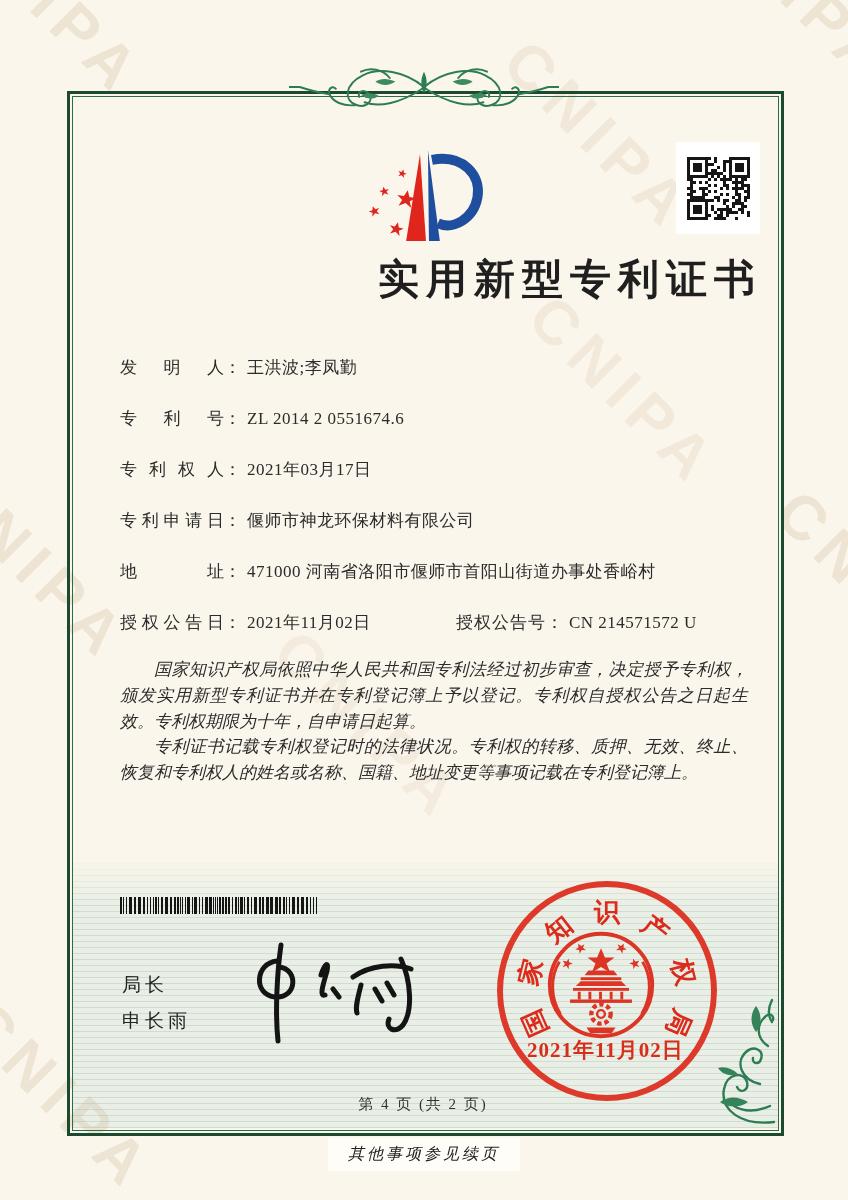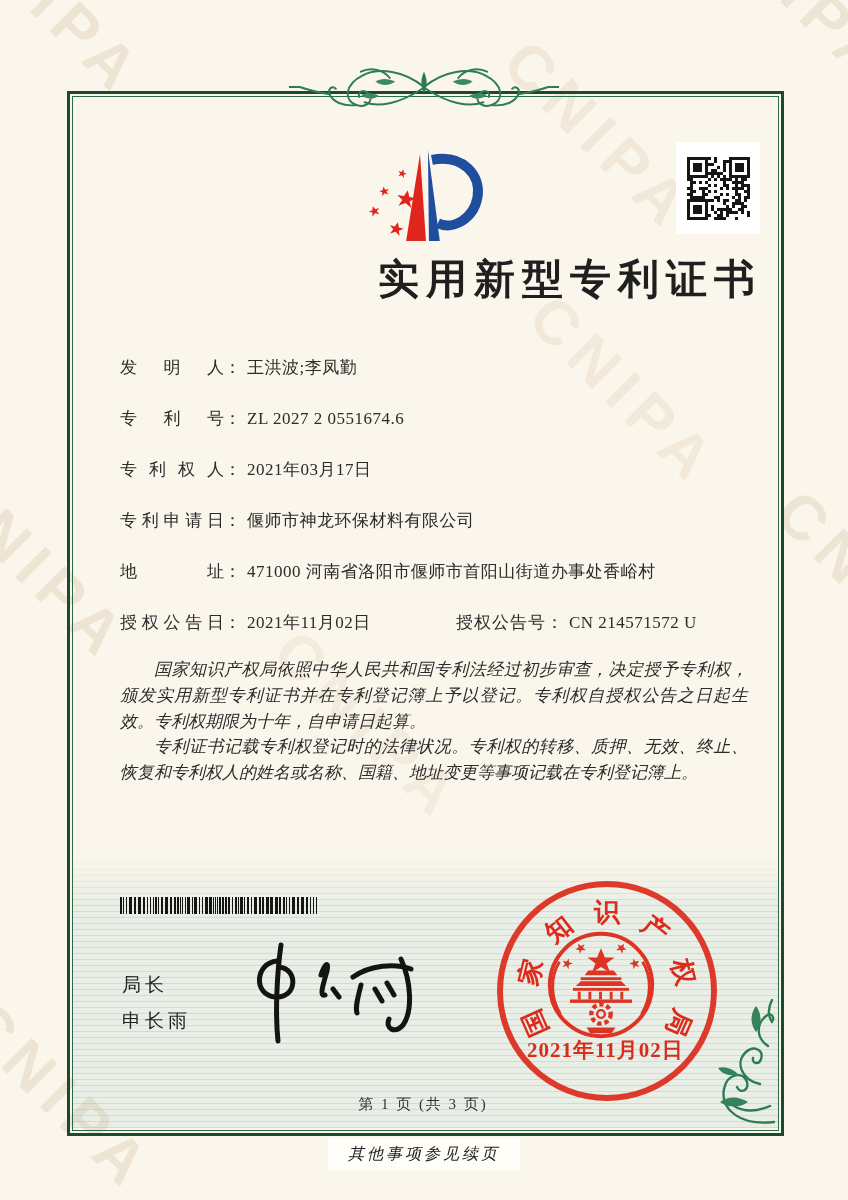--- a/index.html
+++ b/index.html
@@ -584,21 +584,21 @@
       </div>
   </div>
 
   <div class="title">实用新型专利证书</div>
 
   <div class="fields">
     <div class="frow">
       <span class="flabel">发明人</span><span class="fcolon">：</span><span class="fvalue">王洪波;李凤勤</span>
     </div>
     <div class="frow">
-      <span class="flabel">专利号</span><span class="fcolon">：</span><span class="fvalue">ZL 2027 2 0551674.6</span>
+      <span class="flabel">专利号</span><span class="fcolon">：</span><span class="fvalue">ZL 2014 2 0551674.6</span>
     </div>
     <div class="frow">
       <span class="flabel">专利权人</span><span class="fcolon">：</span><span class="fvalue">2021年03月17日</span>
     </div>
     <div class="frow">
       <span class="flabel">专利申请日</span><span class="fcolon">：</span><span class="fvalue">偃师市神龙环保材料有限公司</span>
     </div>
     <div class="frow">
       <span class="flabel">地址</span><span class="fcolon">：</span><span class="fvalue">471000 河南省洛阳市偃师市首阳山街道办事处香峪村</span>
     </div>
@@ -666,16 +666,16 @@
       <rect x="-32" y="15" width="64" height="3.5" stroke="none"></rect>
       <circle cy="30" r="10" fill="none" stroke-width="4.5" stroke-dasharray="4.5 3"></circle>
       <circle cy="30" r="4" fill="none" stroke-width="2.5"></circle>
       <path d="M-42 30 C -52 14 -53 -8 -43 -24" fill="none" stroke-width="3"></path>
       <path d="M42 30 C 52 14 53 -8 43 -24" fill="none" stroke-width="3"></path>
       <path d="M-15 44 L15 44 L11 50 L-11 50 Z" stroke="none"></path>
     </g>
   </svg>
   <div class="seal-date">2021年11月02日</div>
 
-  <div class="pageinfo">第 1 页 (共 3 页)</div>
+  <div class="pageinfo">第 4 页 (共 2 页)</div>
   <div class="note">其他事项参见续页</div>
 
 </div>
 
 </body></html>

